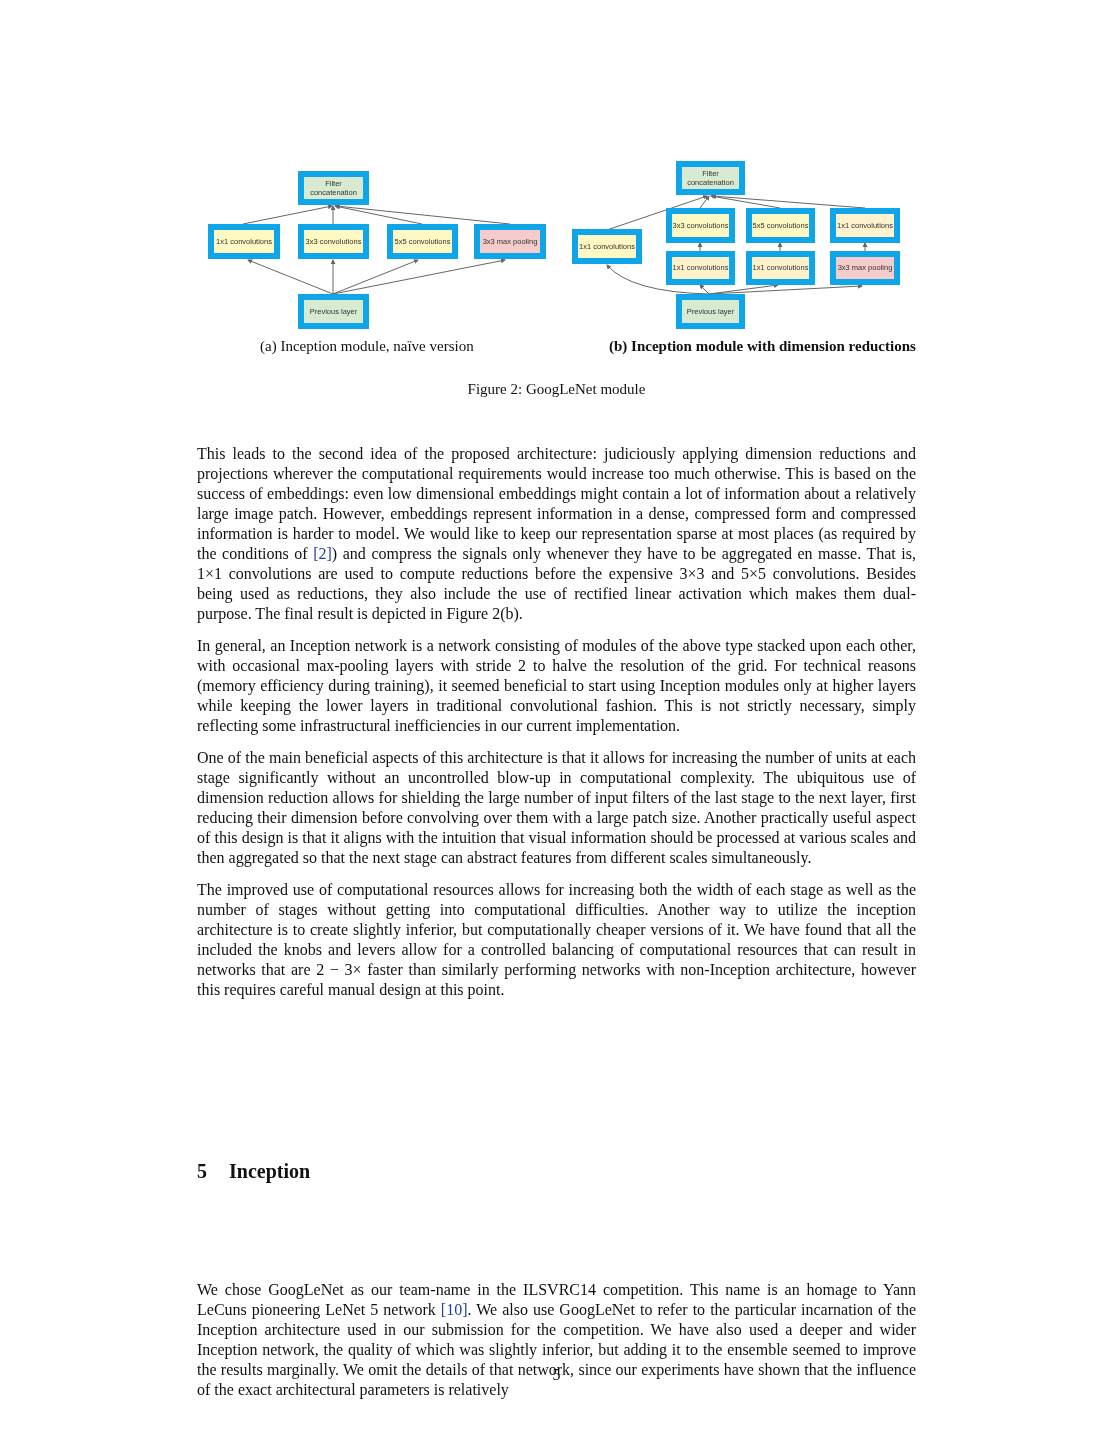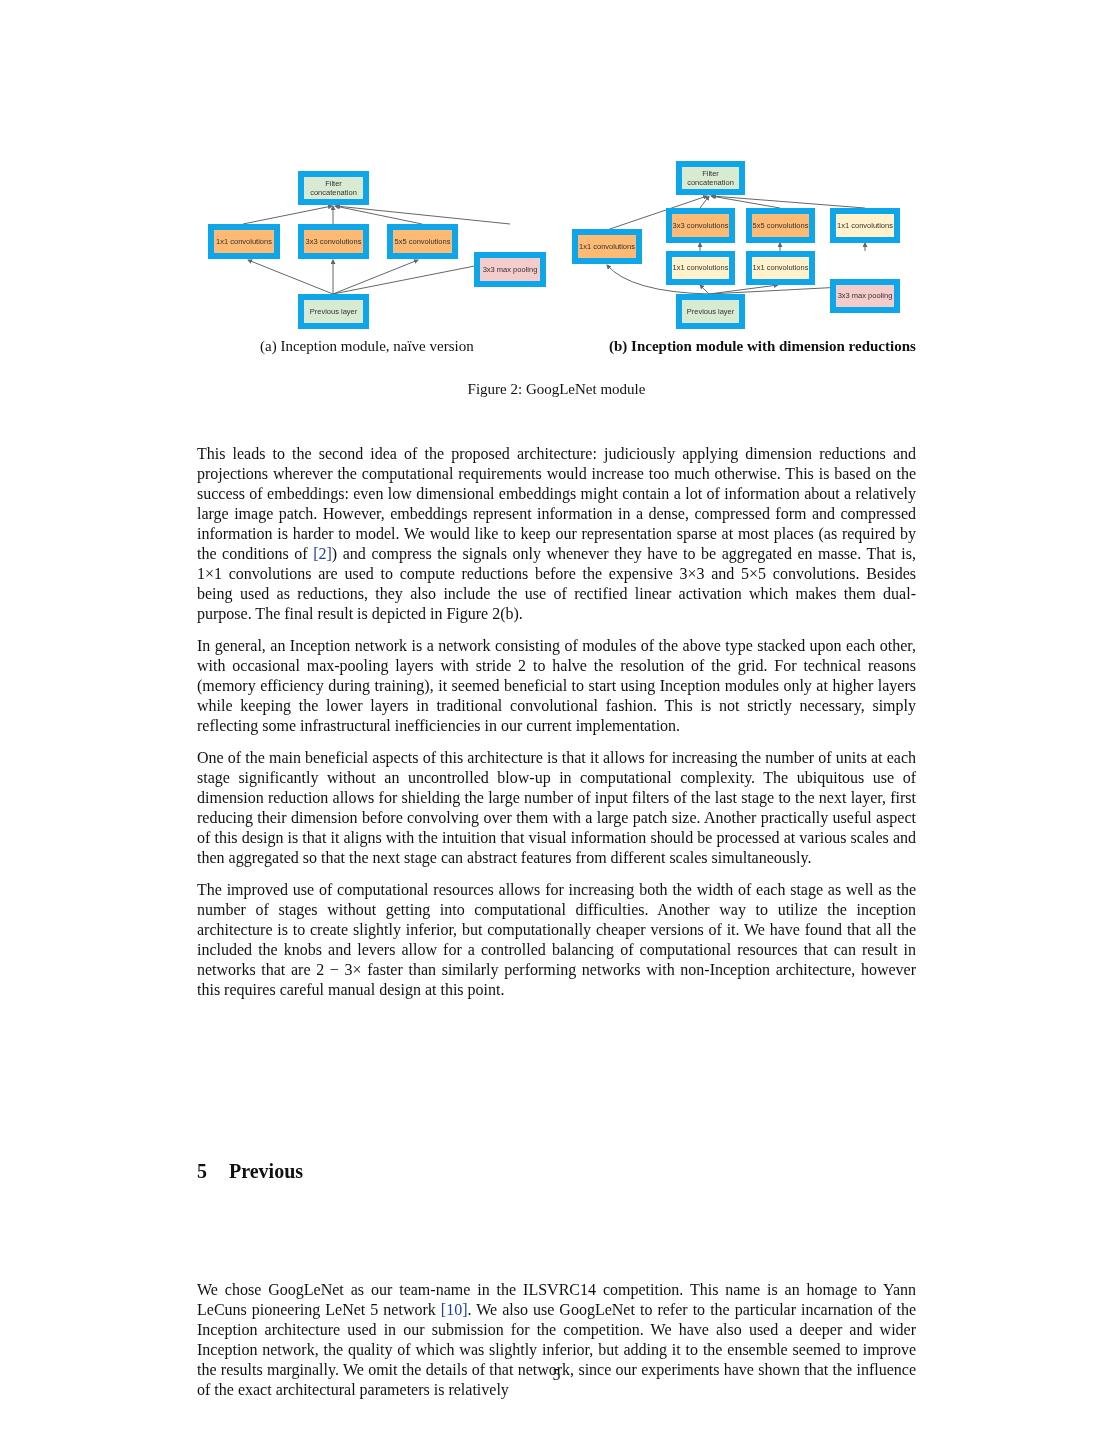--- a/index.html
+++ b/index.html
@@ -3,22 +3,22 @@
 <meta charset="utf-8">
 <style>
   html, body { margin: 0; padding: 0; background: #ffffff; }
   body { width: 1113px; height: 1440px; position: relative; overflow: hidden;
          font-family: "Liberation Serif", "DejaVu Serif", serif; color: #111; }
   .fig { position: absolute; left: 0; top: 0; width: 1113px; height: 420px; }
   .box { position: absolute; box-sizing: border-box; border: 6px solid #0ea5e9;
          font-family: "Liberation Sans", "DejaVu Sans", sans-serif; font-size: 7.5px; color: #333;
          display: flex; align-items: center; justify-content: center; text-align: center; line-height: 1.25; }
   .green { background: #d9ead3; }
-  .blue { background: #fdba74; }
-  .red { background: #f4cccc; margin-top: 28px; }
+  .blue { background: #fef9c3; }
+  .red { background: #f4cccc; }
   .yellow { background: #fff2cc; }
   svg.arrows { position: absolute; left: 0; top: 0; width: 1113px; height: 420px; }
   .subcap { position: absolute; font-size: 15px; white-space: nowrap; }
   .figcap { position: absolute; top: 381px; left: 0; width: 1113px; text-align: center; font-size: 15px; }
   .text { position: absolute; left: 197px; width: 719px; font-size: 16px; line-height: 20px;
           text-align: justify; }
   .text p { margin: 0 0 12px 0; }
   .cite { color: #1f3f9f; }
   .heading { position: absolute; left: 197px; top: 1160px; font-size: 20px; font-weight: bold; }
   .heading .num { display: inline-block; width: 32px; }
@@ -85,20 +85,20 @@
 </div>
 
 <div class="text" style="top:444px;">
   <p><span>This leads to the second idea of the proposed architecture: judiciously applying dimension reductions and projections wherever the computational requirements would increase too much otherwise. This is based on the success of embeddings: even low dimensional embeddings might contain a lot of information about a relatively large image patch. However, embeddings represent information in a dense, compressed form and compressed information is harder to model. We would like to keep our representation sparse at most places (as required by the conditions of  </span><span class="cite">[2]</span><span>) and compress the signals only whenever they have to be aggregated en masse. That is, 1×1 convolutions are used to compute reductions before the expensive 3×3 and 5×5 convolutions. Besides being used as reductions, they also include the use of rectified linear activation which makes them dual-purpose. The final result is depicted in Figure 2(b).</span></p>
   <p>In general, an Inception network is a network consisting of modules of the above type stacked upon each other, with occasional max-pooling layers with stride 2 to halve the resolution of the grid. For technical reasons (memory efficiency during training), it seemed beneficial to start using Inception modules only at higher layers while keeping the lower layers in traditional convolutional fashion. This is not strictly necessary, simply reflecting some infrastructural inefficiencies in our current implementation.</p>
   <p>One of the main beneficial aspects of this architecture is that it allows for increasing the number of units at each stage significantly without an uncontrolled blow-up in computational complexity. The ubiquitous use of dimension reduction allows for shielding the large number of input filters of the last stage to the next layer, first reducing their dimension before convolving over them with a large patch size.  Another practically useful aspect of this design is that it aligns with the intuition that visual information should be processed at various scales and then aggregated so that the next stage can abstract features from different scales simultaneously.</p>
   <p>The improved use of computational resources allows for increasing both the width of each stage as well as the number of stages without getting into computational difficulties.  Another way to utilize the inception architecture is to create slightly inferior, but computationally cheaper versions of it.  We have found that all the included the knobs and levers allow for a controlled balancing of computational resources that can result in networks that are 2 − 3× faster than similarly performing networks with non-Inception architecture, however this requires careful manual design at this point.</p>
 </div>
 
 <div class="heading">
-  <span class="num">5</span><span>Previous</span>
+  <span class="num">5</span><span>Inception</span>
 </div>
 
 <div class="text" style="top:1280px;">
   <p><span>We chose GoogLeNet as our team-name in the ILSVRC14 competition. This name is an homage to Yann LeCuns pioneering LeNet 5 network </span><span class="cite">[10]</span><span>.  We also use GoogLeNet to refer to the particular incarnation of the Inception architecture used in our submission for the competition.  We have also used a deeper and wider Inception network, the quality of which was slightly inferior, but adding it to the ensemble seemed to improve the results marginally. We omit the details of that network, since our experiments have shown that the influence of the exact architectural parameters is relatively</span></p>
 </div>
 
 <div class="pagenum">5</div>
 
 </body></html>

